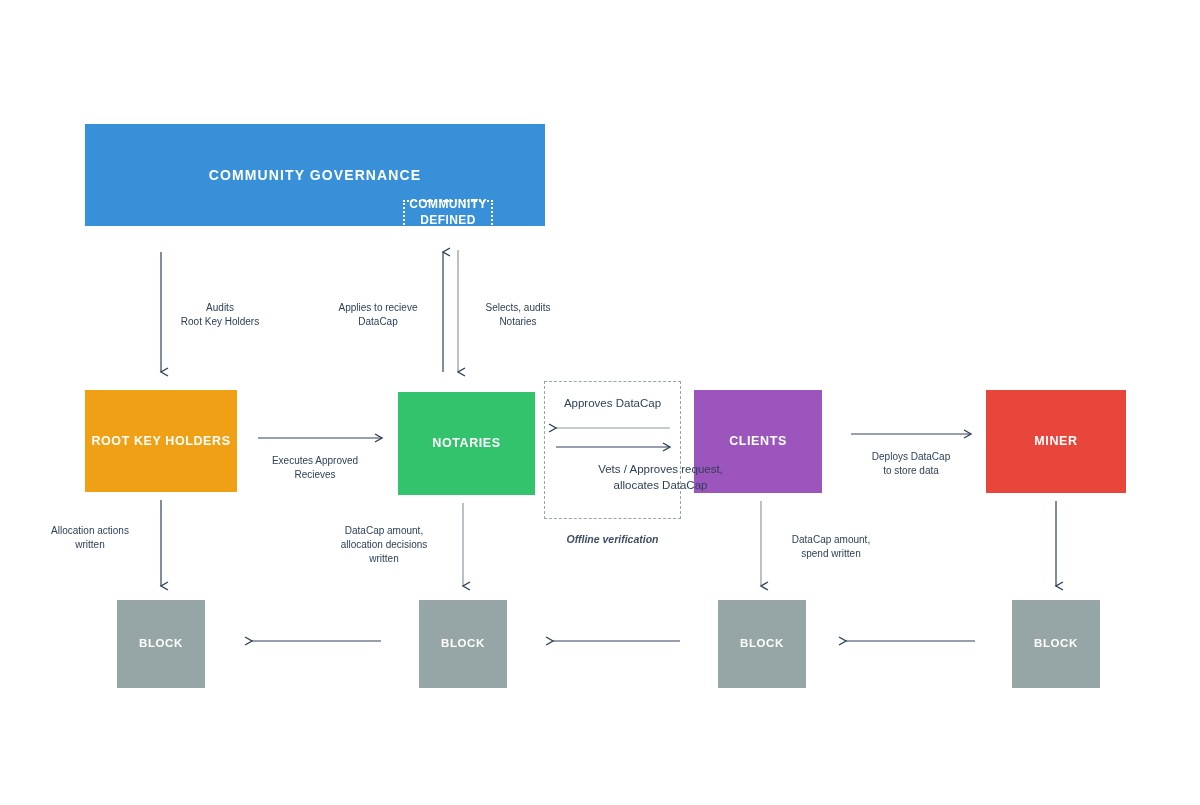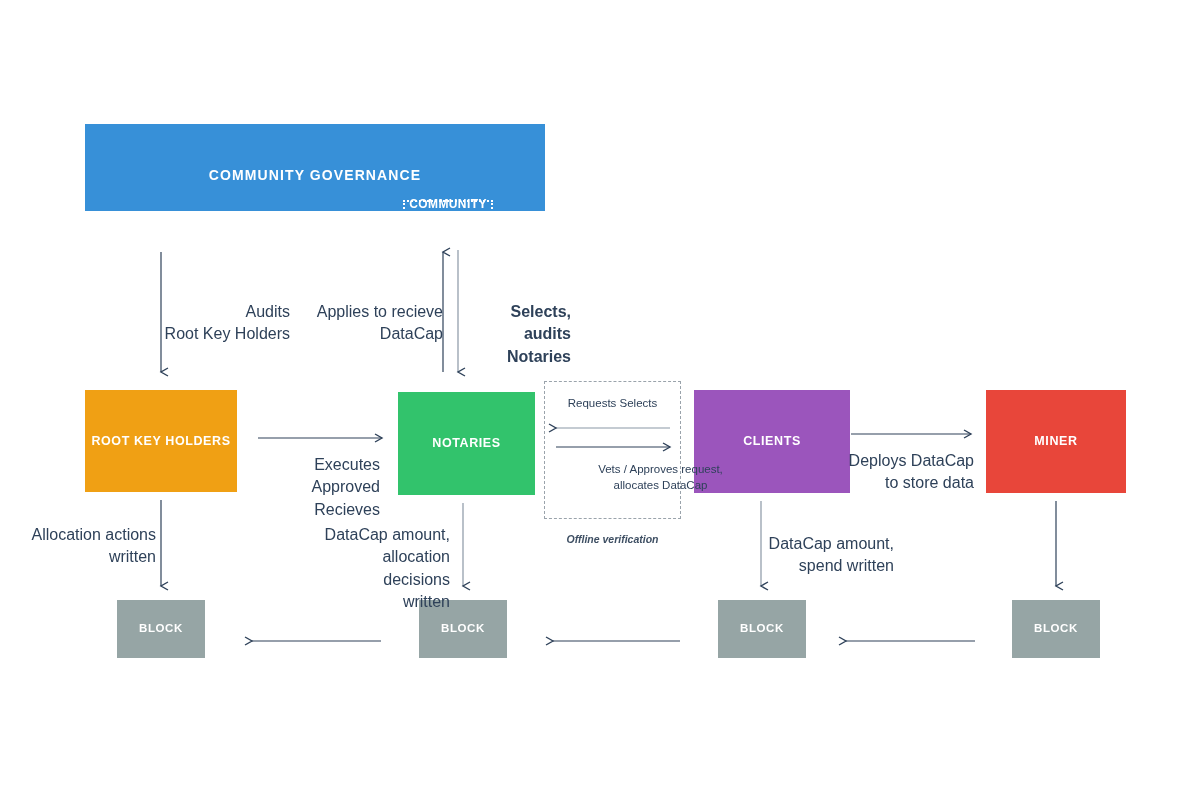--- a/index.html
+++ b/index.html
@@ -26,21 +26,21 @@
     align-items: center;
     justify-content: center;
     text-align: center;
     color: #ffffff;
     font-weight: bold;
     letter-spacing: 0.6px;
     line-height: 1.35;
     box-sizing: border-box;
   }
   .node-governance {
-    left: 85px; top: 124px; width: 460px; height: 87px;
+    left: 85px; top: 124px; width: 460px; height: 102px;
     background: #3790d8;
     font-size: 14px;
     letter-spacing: 1.1px;
     align-items: flex-start;
     padding-top: 42px;
   }
   .rubric {
     position: absolute;
     left: 403px; top: 200px; width: 90px; height: 40px;
     border: 2px dotted #ffffff;
@@ -52,25 +52,25 @@
     color: #ffffff;
     font-size: 12px;
     font-weight: bold;
     letter-spacing: 0.4px;
     line-height: 1.35;
     background: transparent;
   }
 
   .node-rootkey   { left: 85px;  top: 390px; width: 152px; height: 102px; background: #f0a014; font-size: 12.5px; }
   .node-notaries  { left: 398px; top: 392px; width: 137px; height: 103px; background: #32c36c; font-size: 12.5px; }
-  .node-clients   { left: 694px; top: 390px; width: 156px; height: 103px; background: #9b55bc; font-size: 12.5px; justify-content: center; }
+  .node-clients   { left: 694px; top: 390px; width: 128px; height: 103px; background: #9b55bc; font-size: 12.5px; justify-content: center; }
   .node-miner     { left: 986px; top: 390px; width: 140px; height: 103px; background: #e8463a; font-size: 12.5px; }
 
   .node-block {
-    width: 88px; height: 58px;
+    width: 88px; height: 88px;
     background: #96a5a5;
     font-size: 11.5px;
     top: 600px;
   }
   .block-1 { left: 117px; }
   .block-2 { left: 419px; }
   .block-3 { left: 718px; }
   .block-4 { left: 1012px; }
 
   
@@ -98,30 +98,30 @@
     font-size: 11.5px;
     color: #2e4159;
     line-height: 1.35;
   }
   .offline-label-top { top: 396px; }
   .offline-label-bot { top: 462px; margin-left: 48px; }
 
   
   .lbl {
     position: absolute;
-    font-size: 16px;
+    font-size: 10px;
     color: #2e4159;
     line-height: 1.4;
-    text-align: right;
+    text-align: center;
     white-space: pre-line;
   }
 
   .lbl-audits        { left: 150px; top: 301px; width: 140px; }
   .lbl-applies       { left: 313px; top: 301px; width: 130px; }
-  .lbl-selects       { left: 465px; top: 301px; width: 106px; font-weight: bold; }
+  .lbl-selects       { left: 465px; top: 301px; width: 106px; }
   .lbl-executes      { left: 250px; top: 454px; width: 130px; }
   .lbl-deploys       { left: 848px; top: 450px; width: 126px; }
   .lbl-allocation    { left: 24px;  top: 524px; width: 132px; }
   .lbl-datacapalloc  { left: 318px; top: 524px; width: 132px; }
   .lbl-datacapspend  { left: 768px; top: 533px; width: 126px; }
   .lbl-recieves      { left: 1068px; top: 526px; width: 120px; }
 
   
   #arrows {
     position: absolute;
@@ -204,21 +204,21 @@
     <span>BLOCK</span>
   </div>
   <div class="node node-block block-3">
     <span>BLOCK</span>
   </div>
   <div class="node node-block block-4">
     <span>BLOCK</span>
   </div>
 
   <div class="offline-box"></div>
-  <div class="offline-label offline-label-top">Requests Selects</div>
+  <div class="offline-label offline-label-top">Approves DataCap</div>
   <div class="offline-label offline-label-bot">Vets / Approves
 request,  allocates
 DataCap</div>
   <div class="offline-caption">Offline verification</div>
 
   <div class="lbl lbl-audits">Audits
 Root Key Holders</div>
   <div class="lbl lbl-applies">Applies to recieve
 DataCap</div>
   <div class="lbl lbl-selects">Selects, audits

